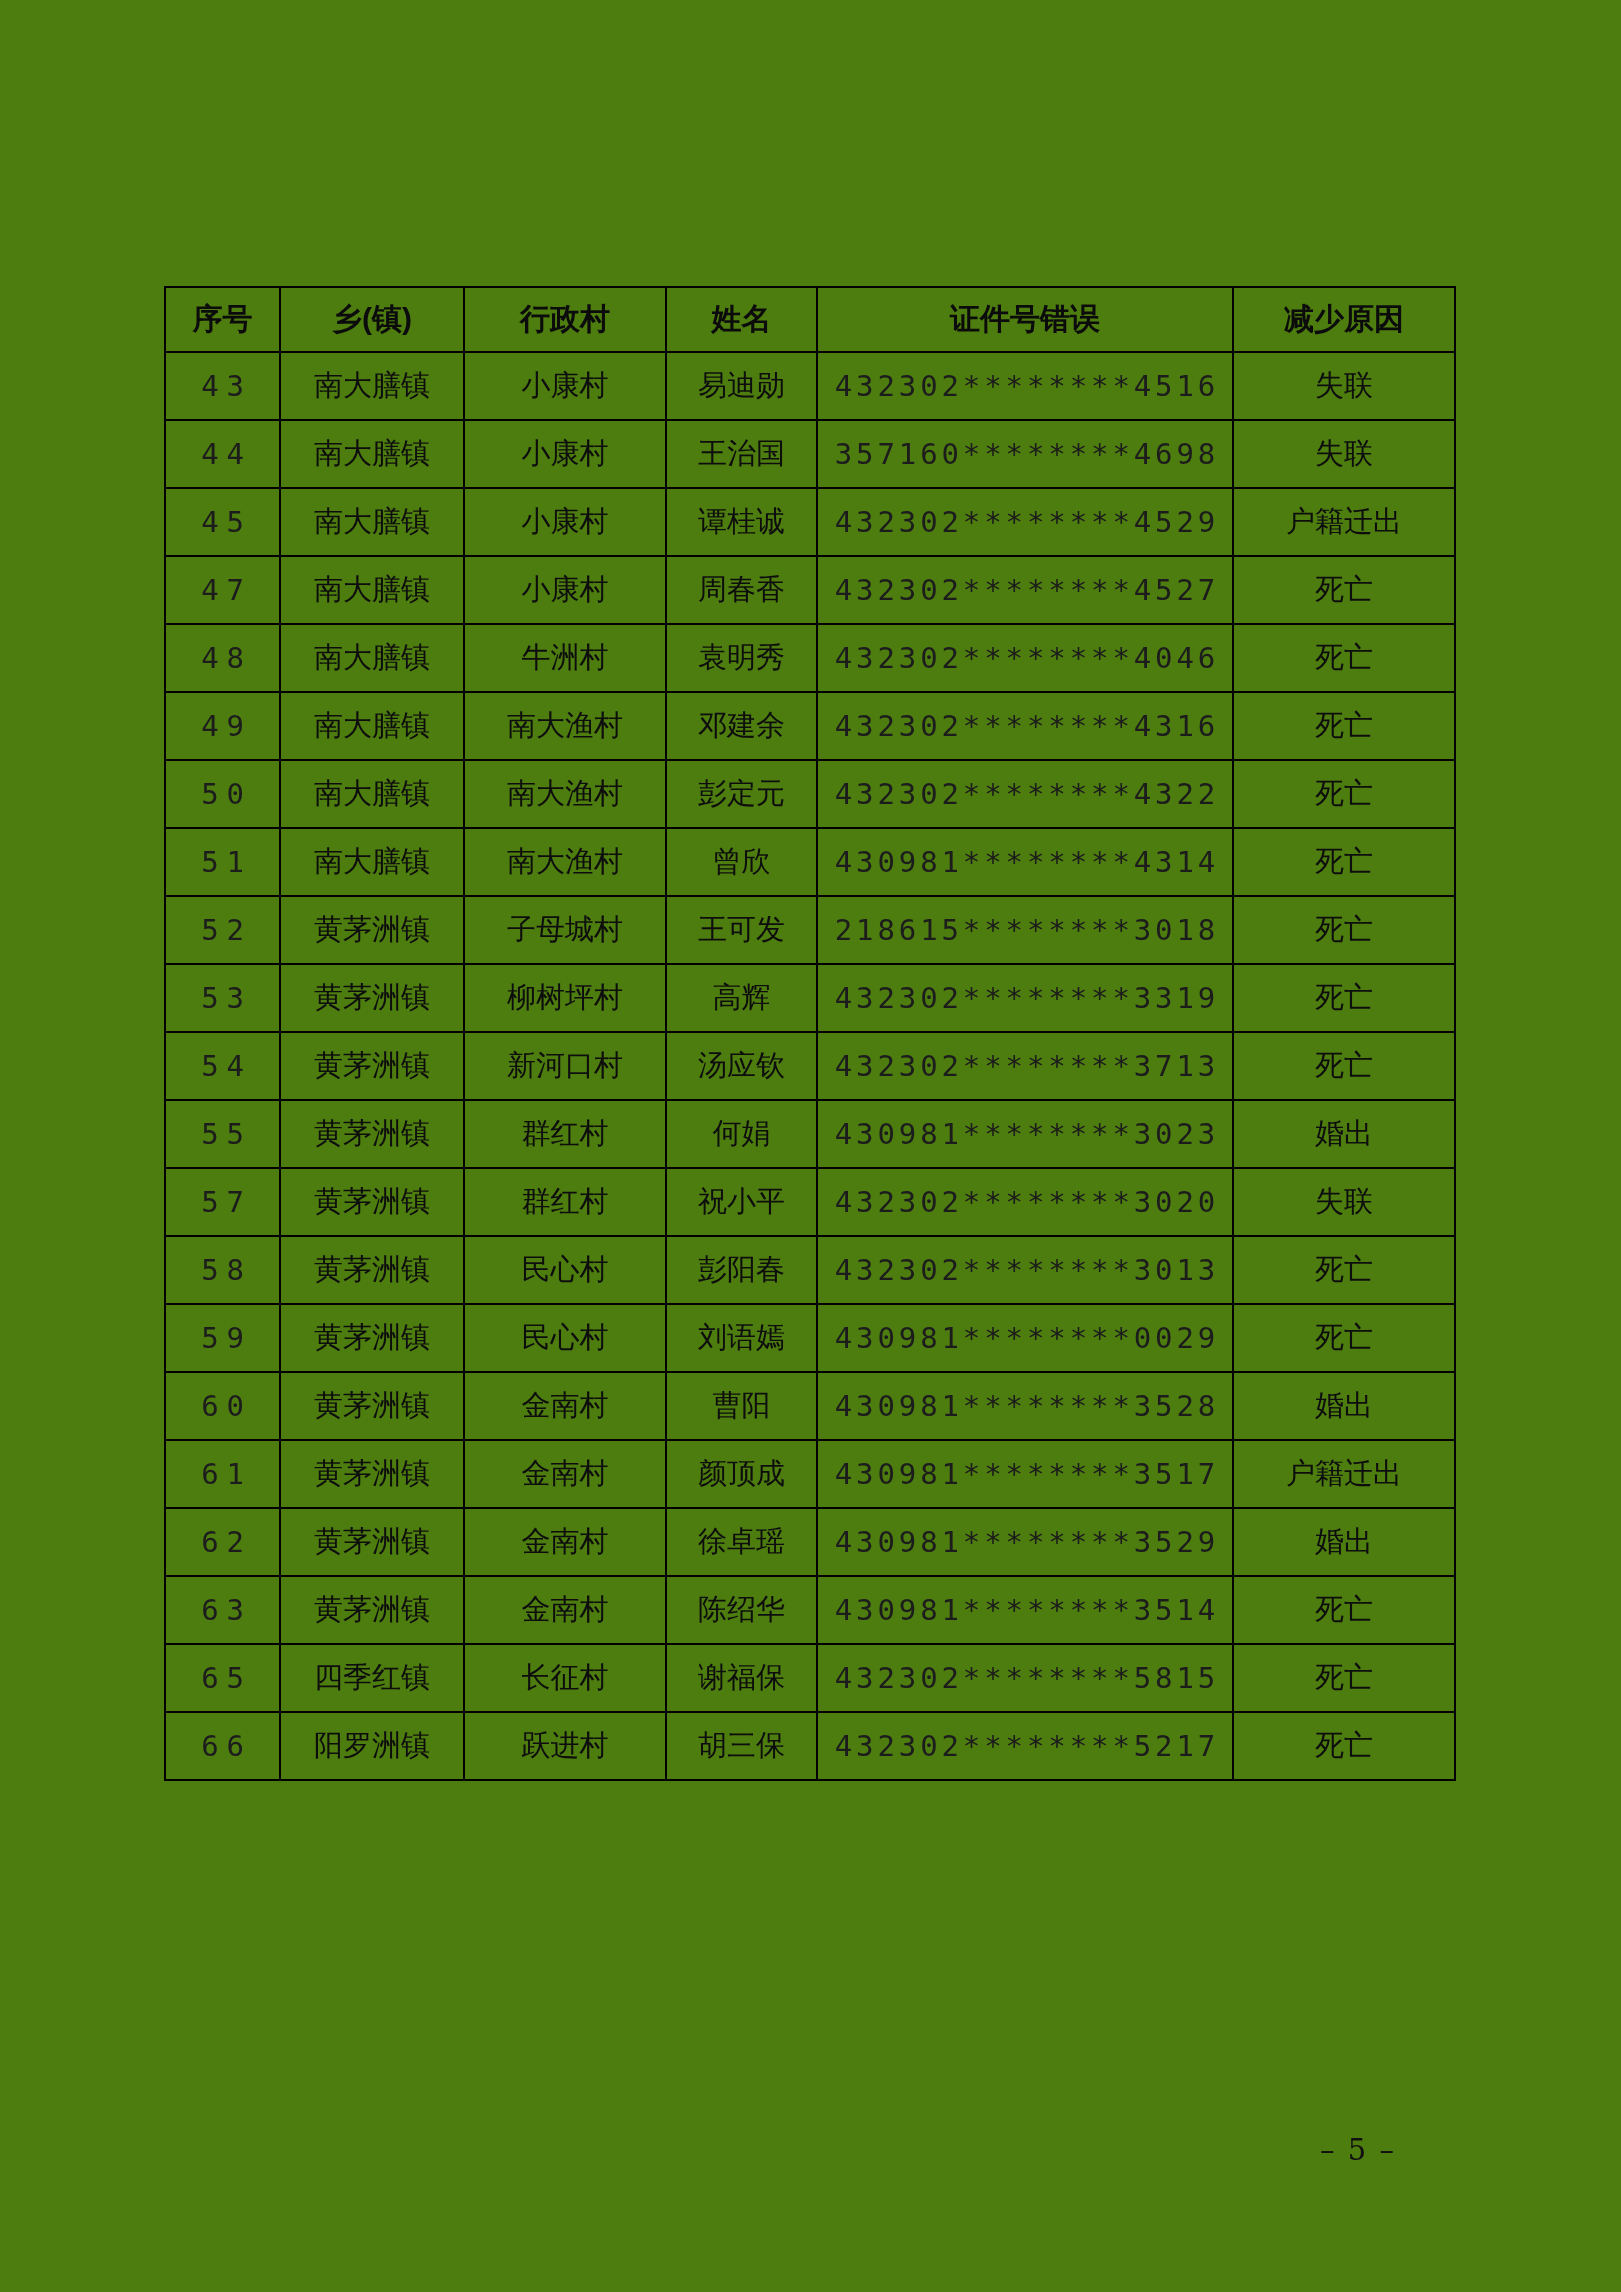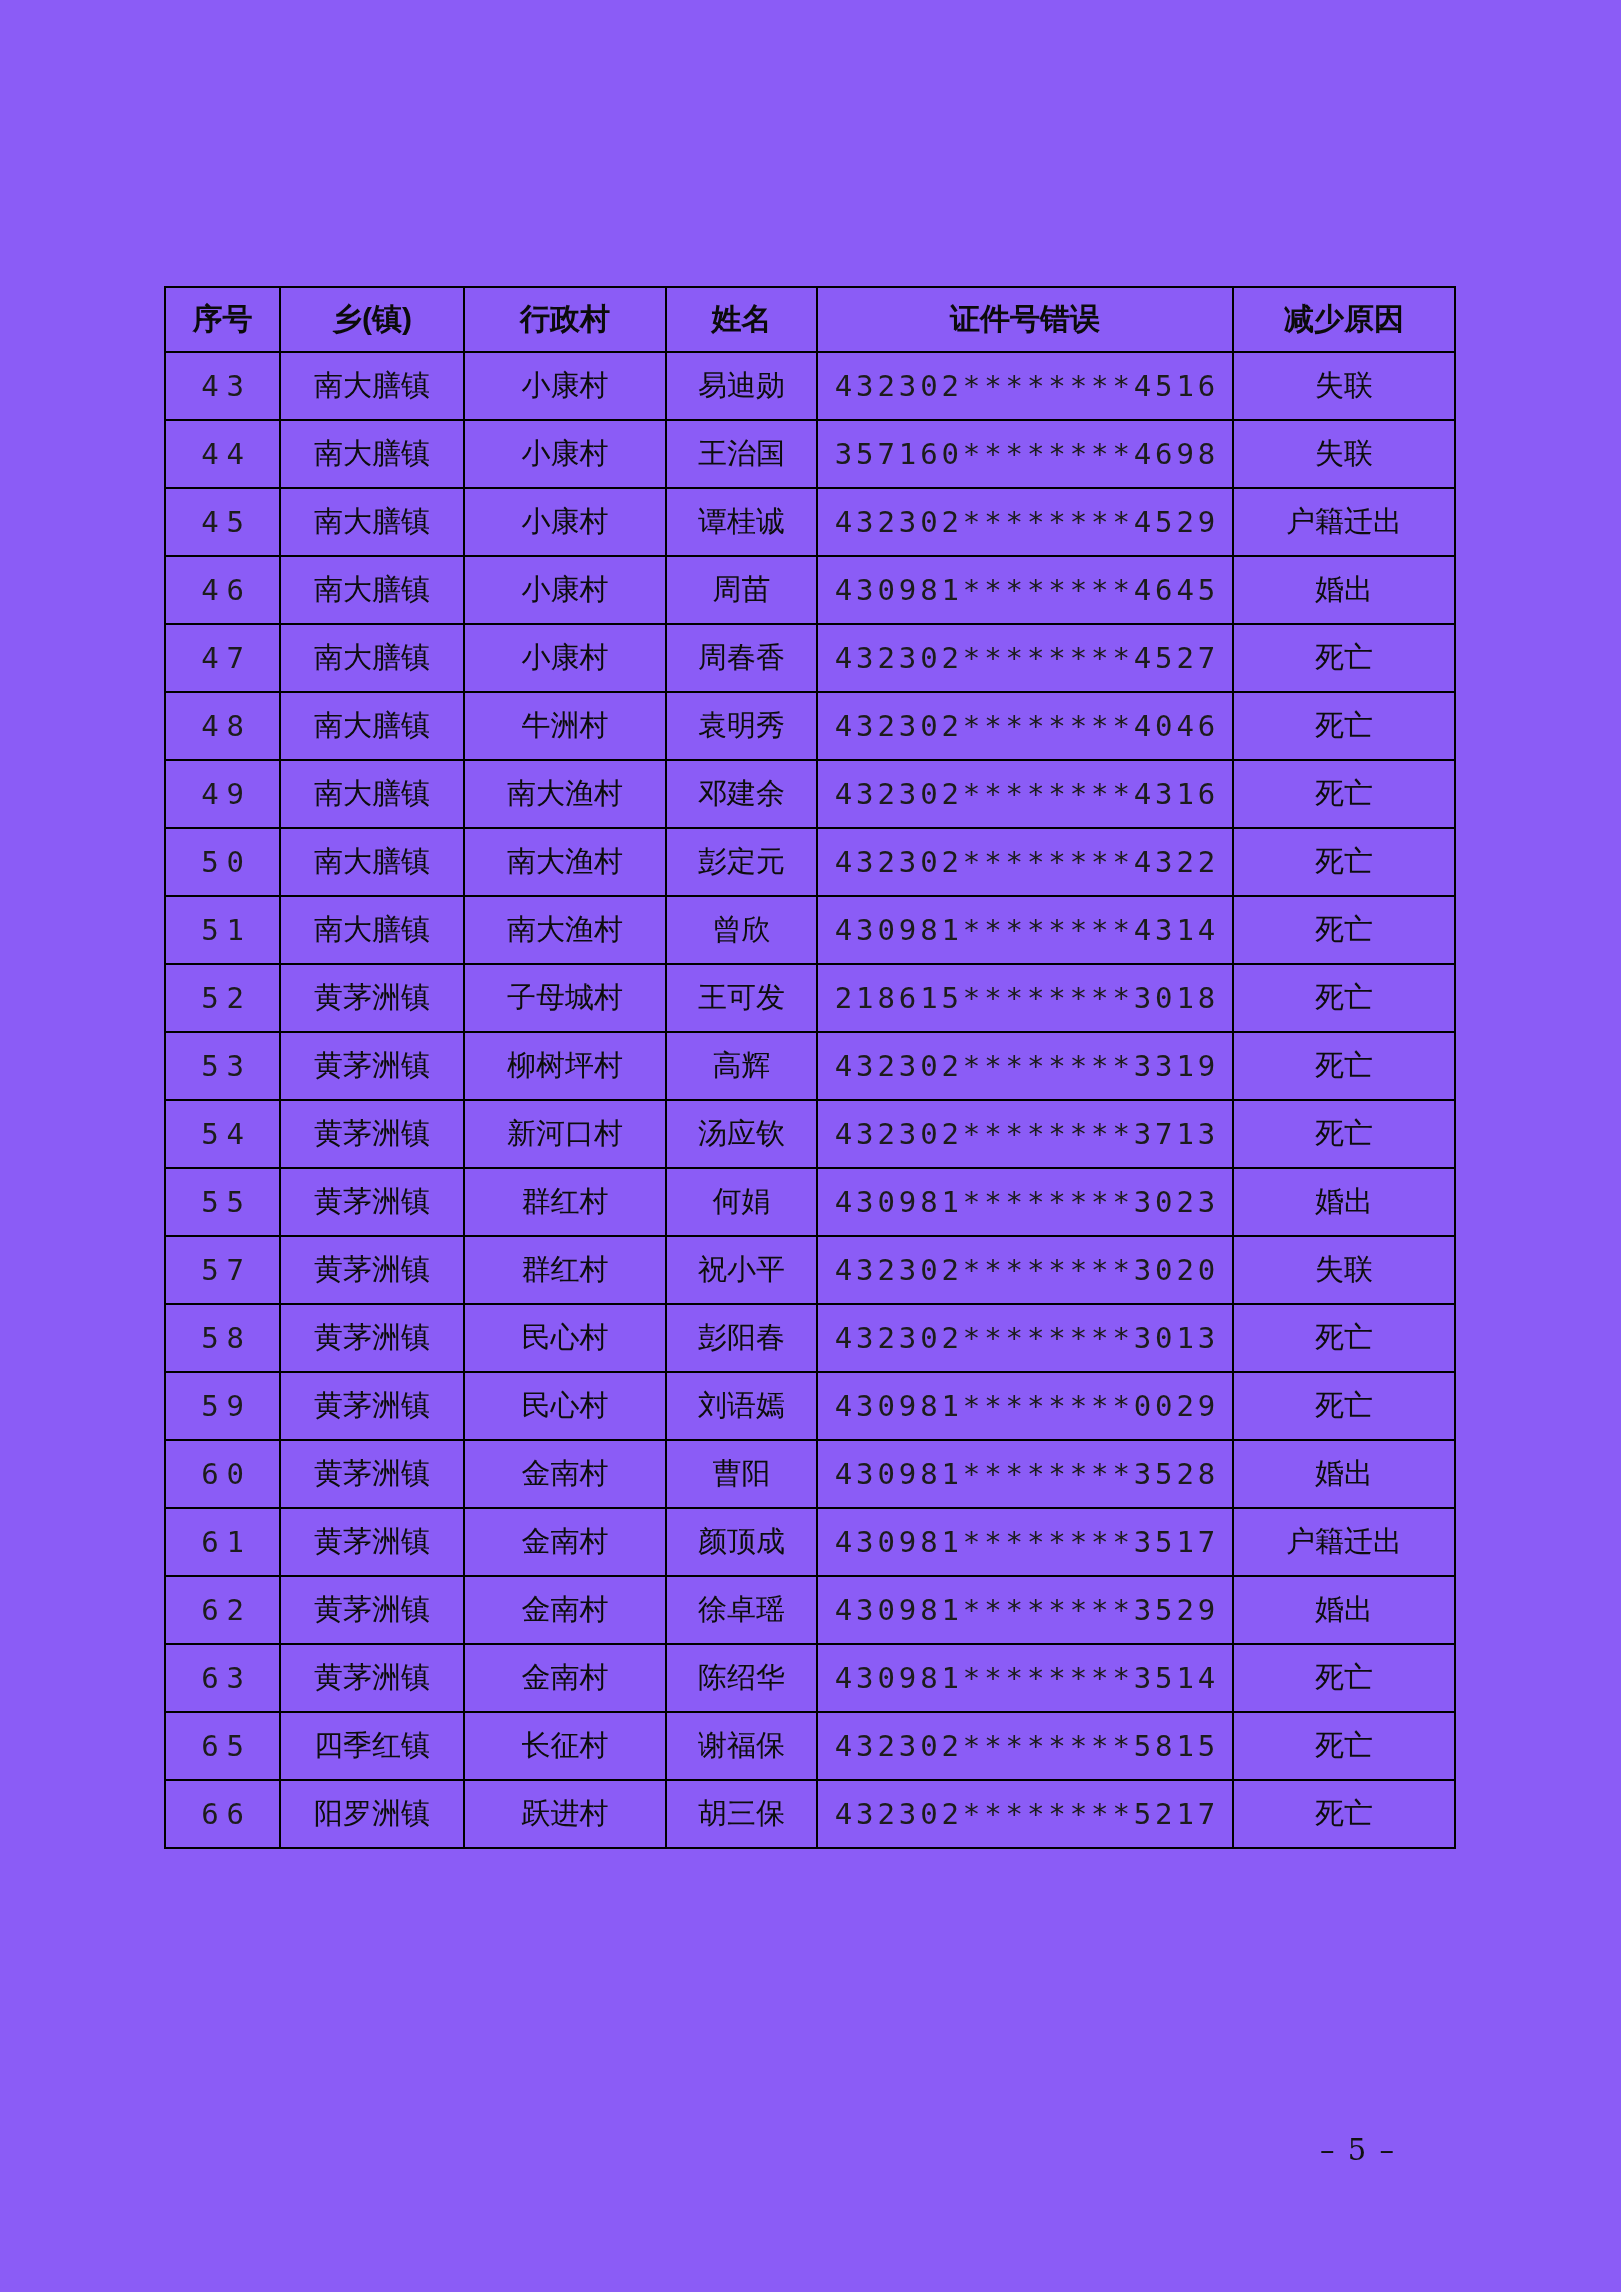--- a/index.html
+++ b/index.html
@@ -4,21 +4,21 @@
 <style>
   html, body {
     margin: 0;
     padding: 0;
     background: #ffffff;
   }
   .page {
     position: relative;
     width: 1621px;
     height: 2293px;
-    background: #8b5cf6;
+    background: #4d7c0f;
     font-family: "Liberation Sans", sans-serif;
     color: #111111;
     overflow: hidden;
     text-decoration: underline;
   }
   table.roster {
     position: absolute;
     left: 164px;
     top: 286px;
     width: 1290px;
@@ -120,28 +120,20 @@
         </tr>
         <tr>
           <td class="col-no">45</td>
           <td class="col-town">南大膳镇</td>
           <td class="col-village">小康村</td>
           <td class="col-name">谭桂诚</td>
           <td class="col-id">432302********4529</td>
           <td class="col-reason">户籍迁出</td>
         </tr>
         <tr>
-          <td class="col-no">46</td>
-          <td class="col-town">南大膳镇</td>
-          <td class="col-village">小康村</td>
-          <td class="col-name">周苗</td>
-          <td class="col-id">430981********4645</td>
-          <td class="col-reason">婚出</td>
-        </tr>
-        <tr>
           <td class="col-no">47</td>
           <td class="col-town">南大膳镇</td>
           <td class="col-village">小康村</td>
           <td class="col-name">周春香</td>
           <td class="col-id">432302********4527</td>
           <td class="col-reason">死亡</td>
         </tr>
         <tr>
           <td class="col-no">48</td>
           <td class="col-town">南大膳镇</td>

